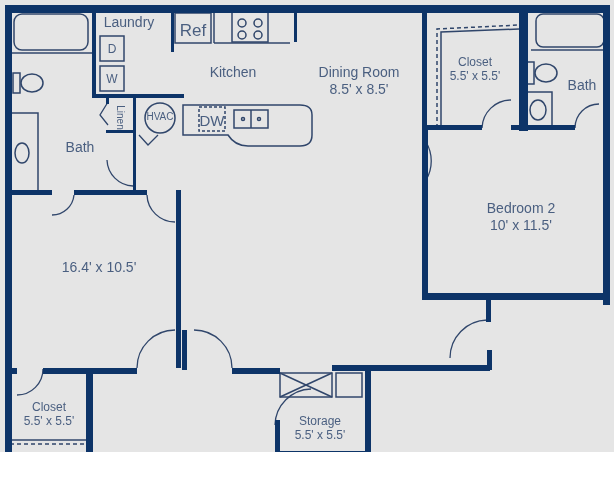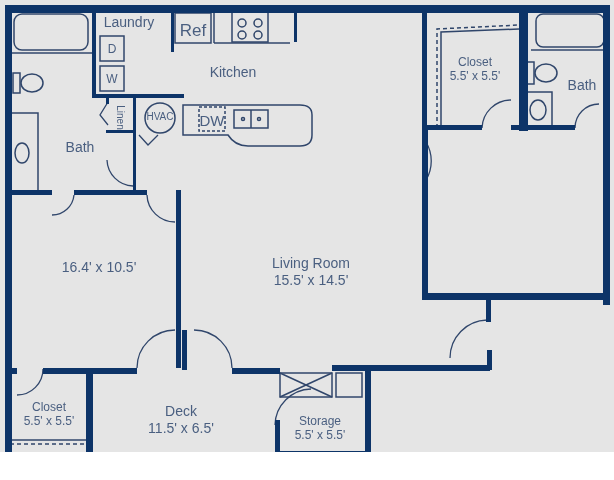--- a/index.html
+++ b/index.html
@@ -145,44 +145,44 @@
     <rect x="5" y="368" width="12" height="6"></rect>
   </g>
 </svg>
 
 <div class="lbl" style="left:129px; top:14px;">
       <span class="n">Laundry</span>
     </div>
 <div class="lbl" style="left:233px; top:64px;">
       <span class="n">Kitchen</span>
     </div>
+<div class="lbl" style="left:359px; top:64px;">
+      <span class="n">Dining Room</span>
+      <span class="d">8.5' x 8.5'</span>
+    </div>
 <div class="lbl sm" style="left:475px; top:55px;">
       <span class="n">Closet</span>
       <span class="d">5.5' x 5.5'</span>
     </div>
 <div class="lbl" style="left:582px; top:77px;">
       <span class="n">Bath</span>
     </div>
 <div class="lbl" style="left:80px; top:139px;">
       <span class="n">Bath</span>
     </div>
-<div class="lbl" style="left:311px; top:255px;">
-      <span class="n">Living Room</span>
-      <span class="d">15.5' x 14.5'</span>
+<div class="lbl" style="left:521px; top:200px;">
+      <span class="n">Bedroom 2</span>
+      <span class="d">10' x 11.5'</span>
     </div>
 <div class="lbl" style="left:99px; top:259px;">
       <span class="d">16.4' x 10.5'</span>
     </div>
 <div class="lbl sm" style="left:49px; top:400px;">
       <span class="n">Closet</span>
       <span class="d">5.5' x 5.5'</span>
-    </div>
-<div class="lbl" style="left:181px; top:403px;">
-      <span class="n">Deck</span>
-      <span class="d">11.5' x 6.5'</span>
     </div>
 <div class="lbl sm" style="left:320px; top:414px;">
       <span class="n">Storage</span>
       <span class="d">5.5' x 5.5'</span>
     </div>
 
 <div class="fx" style="left:100px; top:42px; width:24px;">D</div>
 <div class="fx" style="left:100px; top:72px; width:24px;">W</div>
 <div class="fx" style="left:175px; top:21px; width:36px; font-size:17px;">Ref</div>
 <div class="fx" style="left:199px; top:112px; width:26px; font-size:15px;">DW</div>

